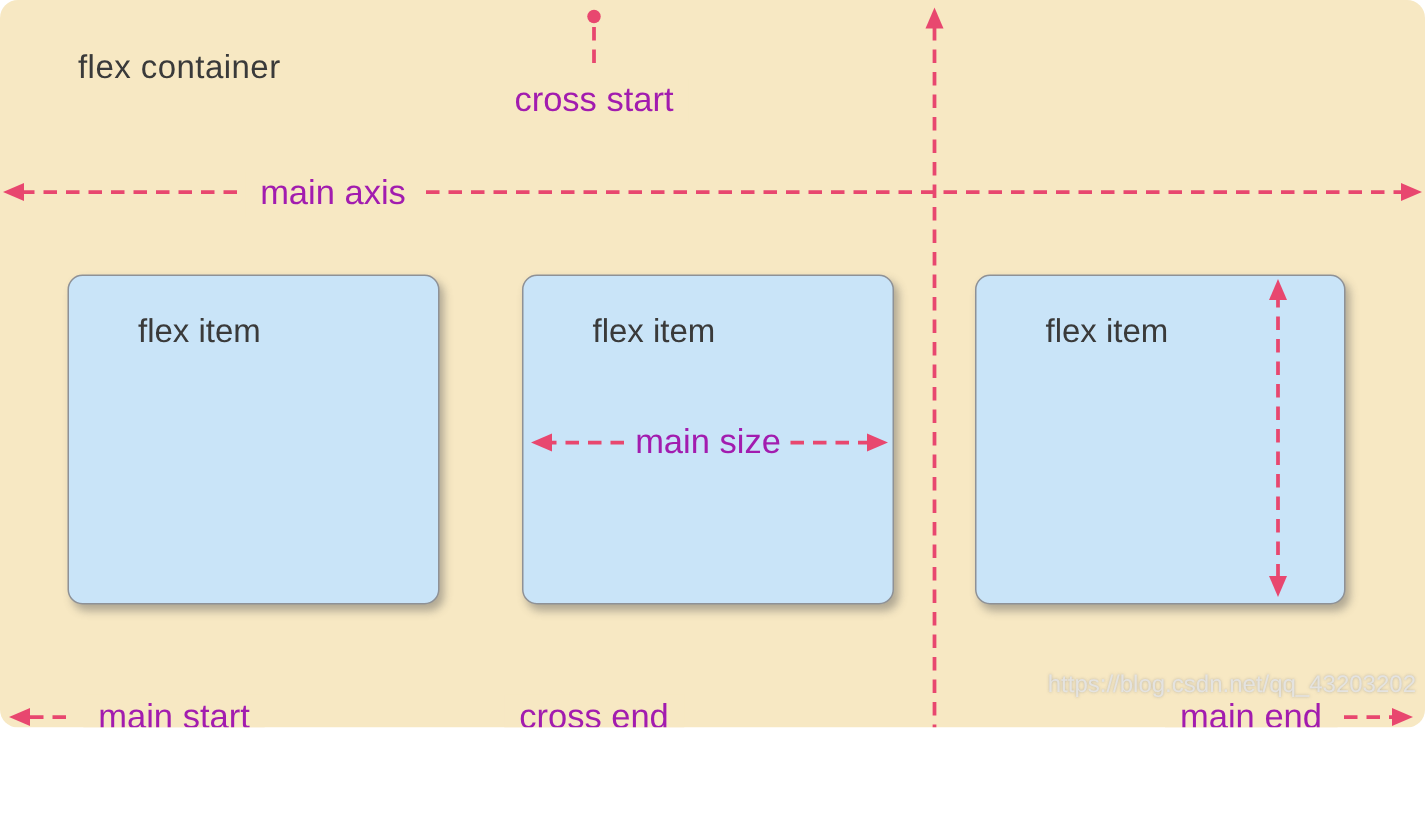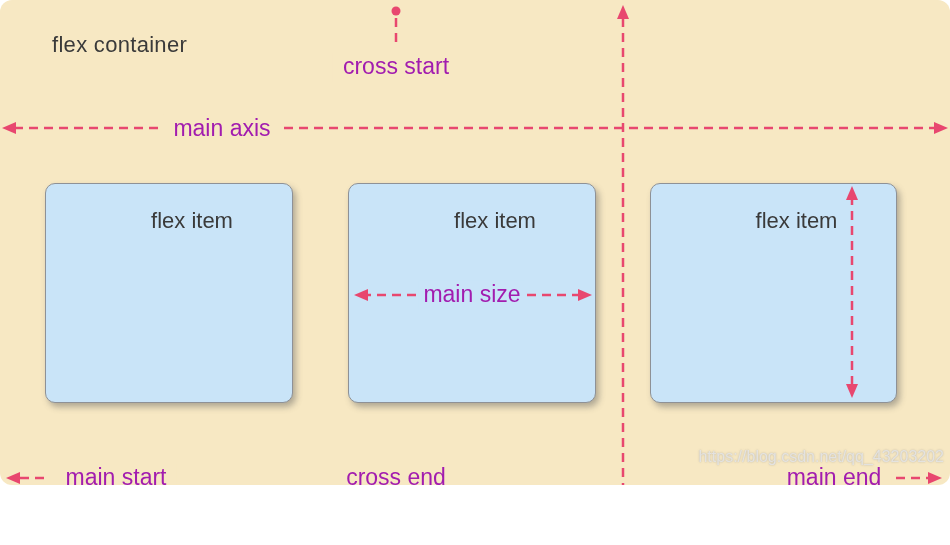--- a/index.html
+++ b/index.html
@@ -11,21 +11,21 @@
     position:absolute; left:52px; top:32px;
     font-size:22px; color:#3A3A3A; letter-spacing:0.3px;
   }
   .flex-item-box {
     position:absolute; top:183px; width:248px; height:220px;
     background:#C9E4F8; border:1px solid #8E9196; border-radius:10px;
     box-shadow:3px 4px 6px rgba(90,90,90,0.45);
     box-sizing:border-box;
   }
   .box-label {
-    padding:24px 0 0 46px; font-size:22px; color:#3A3A3A;text-align:center;
+    padding:24px 0 0 46px; font-size:22px; color:#3A3A3A;
   }
   .overlay {
     position:absolute; left:0; top:0; pointer-events:none;
   }
   .overlay line { stroke:#E8476F; stroke-width:2.5; stroke-dasharray:9 6; }
   .overlay polygon, .overlay circle { fill:#E8476F; }
   .pink-label {
     position:absolute; transform:translate(-50%,-50%);
     font-size:23px; color:#a21caf; background:#F7E8C3;
     padding:1px 10px; white-space:nowrap; line-height:1.2;

